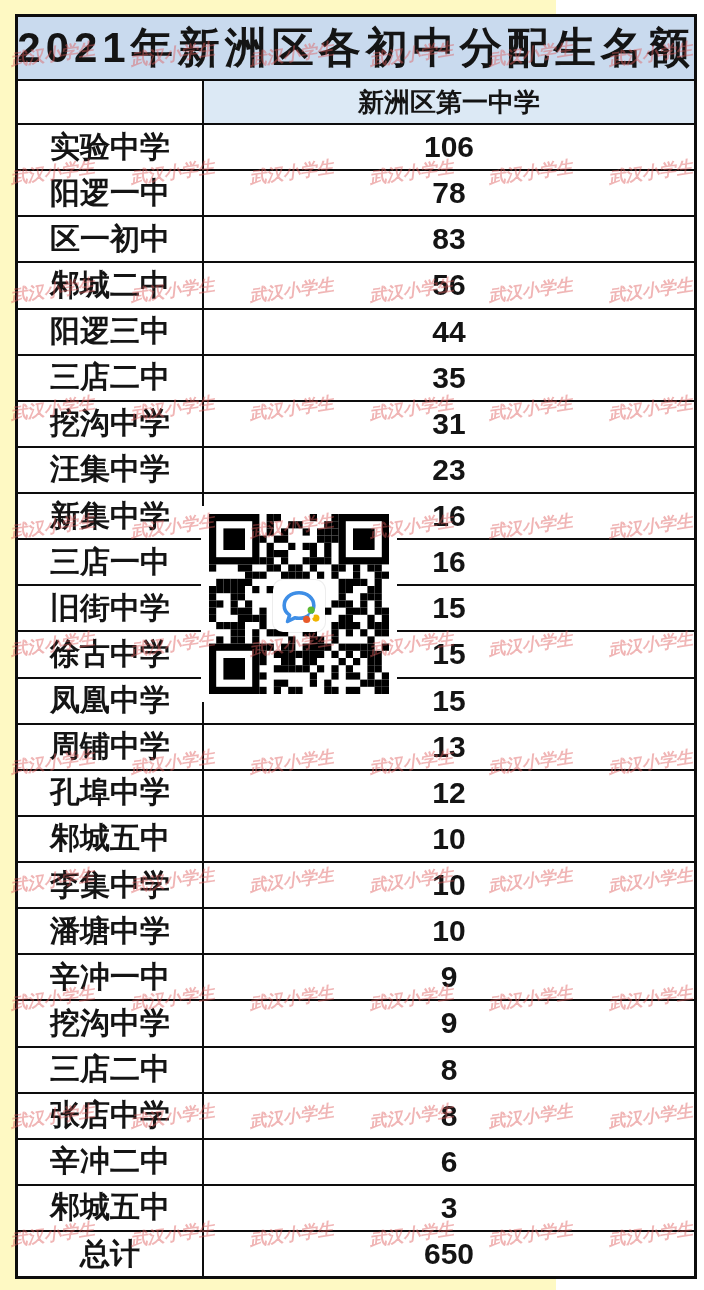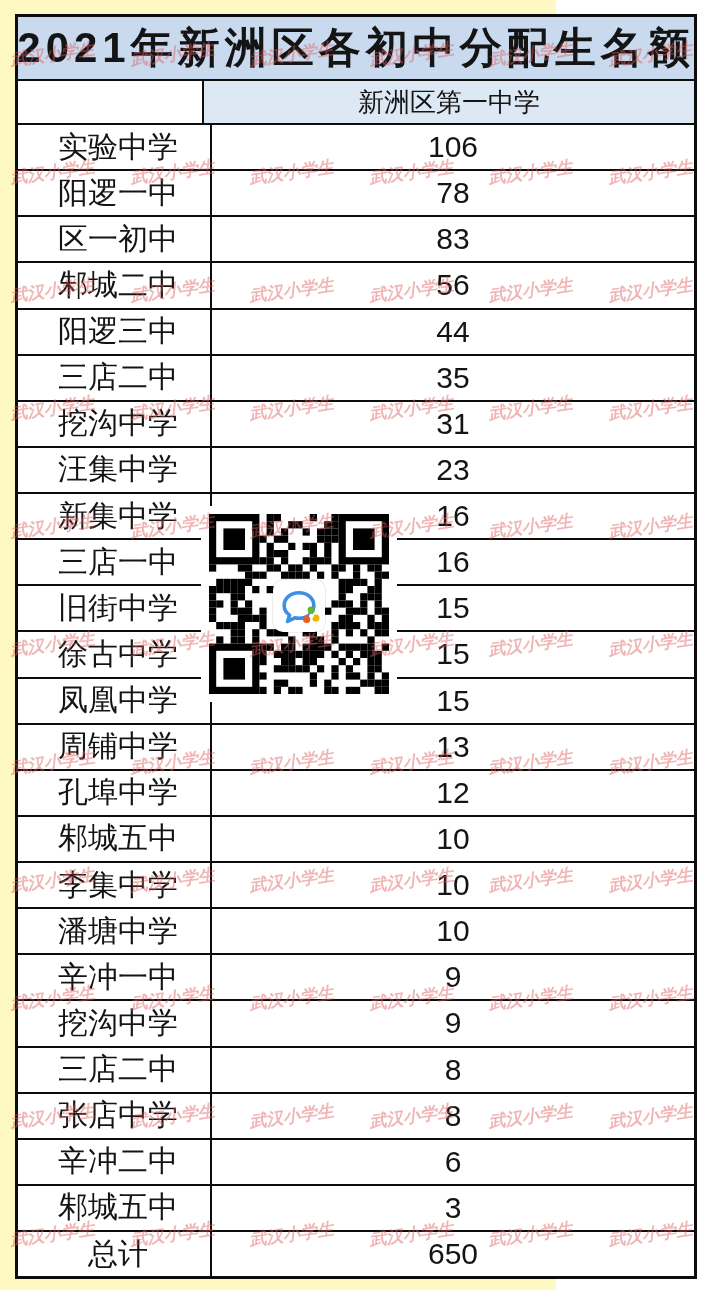--- a/index.html
+++ b/index.html
@@ -14,31 +14,31 @@
     font-family:"Liberation Sans","DejaVu Sans",sans-serif;}
   .page{position:relative;width:556px;height:1290px;background:#fef9c3;}
 
   
   .table-box{
     position:absolute;left:15px;top:14px;width:682px;height:1265px;
     border:3px solid var(--border-color);
     background:#fff;display:flex;flex-direction:column;z-index:1;
   }
   .row{display:flex;flex-direction:row;width:100%;}
-  .row + .row{border-top:2px solid var(--border-color);}
+  .row + .row{border-top:2px solid var(--border-color);font-weight:bold;}
   .title-row{
     height:62px;flex:0 0 62px;background:var(--title-bg);
     align-items:center;justify-content:center;
   }
   .title-text{
     font-size:42px;font-weight:600;letter-spacing:5px;color:var(--text-color);
     white-space:nowrap;
   }
   .header-row{height:44px;flex:0 0 44px;}
-  .data-row{flex:1 1 0;padding-left:8px;}
+  .data-row{flex:1 1 0;}
   .cell{display:flex;align-items:center;justify-content:center;}
   .school-cell{
     width:186px;flex:0 0 186px;border-right:2px solid var(--border-color);
     font-size:30px;color:var(--text-color);
   }
   .quota-cell{flex:1;font-size:30px;color:var(--text-color);}
   .header-row .school-cell{background:#ffffff;}
   .header-row .quota-cell{background:var(--header-bg);font-size:26px;}
 
   

